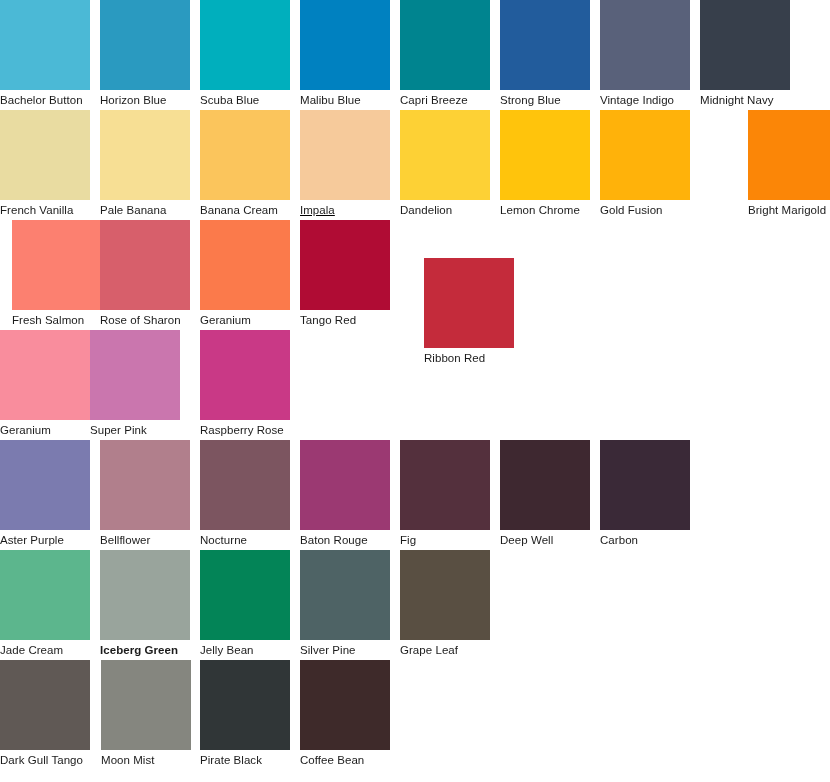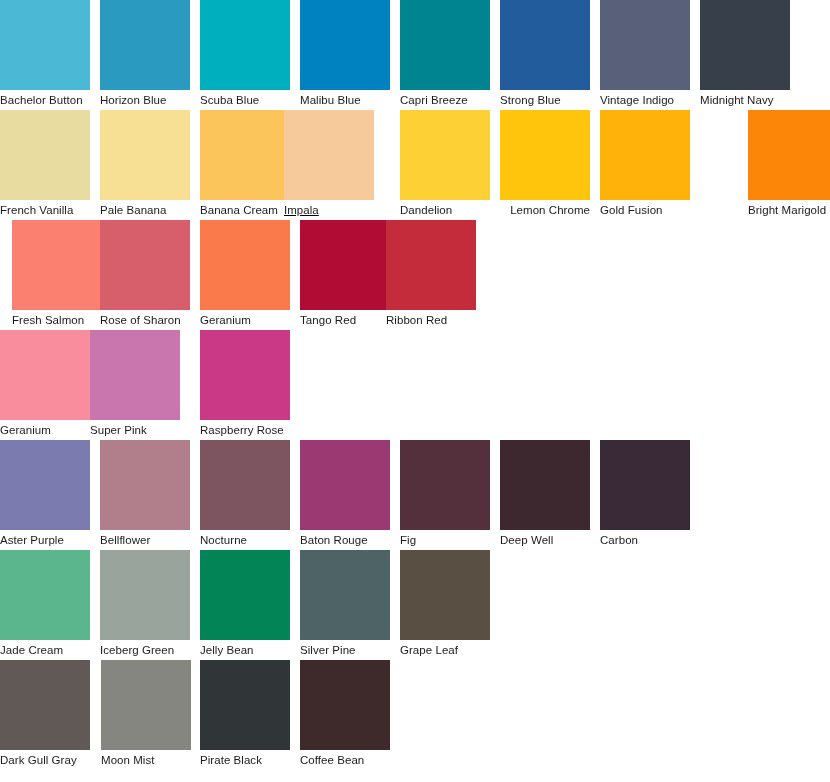--- a/index.html
+++ b/index.html
@@ -90,29 +90,29 @@
         <span class="swatch-label">French Vanilla</span>
       </div>
       <div class="swatch-cell" style="left: 100px;">
         <span class="swatch-chip" title="Pale Banana" style="width: 90px; height: 90px; background: rgb(247, 223, 148);"></span>
         <span class="swatch-label">Pale Banana</span>
       </div>
       <div class="swatch-cell" style="left: 200px;">
         <span class="swatch-chip" title="Banana Cream" style="width: 90px; height: 90px; background: rgb(251, 197, 92);"></span>
         <span class="swatch-label">Banana Cream</span>
       </div>
-      <div class="swatch-cell" style="left: 284px; text-decoration: underline;">
+      <div class="swatch-cell" style="left: 300px; text-decoration: underline;">
         <span class="swatch-chip" title="Impala" style="width: 90px; height: 90px; background: rgb(246, 202, 155);"></span>
         <span class="swatch-label">Impala</span>
       </div>
       <div class="swatch-cell" style="left: 400px;">
         <span class="swatch-chip" title="Dandelion" style="width: 90px; height: 90px; background: rgb(253, 209, 53);"></span>
         <span class="swatch-label">Dandelion</span>
       </div>
-      <div class="swatch-cell" style="left: 500px; text-align: right;">
+      <div class="swatch-cell" style="left: 500px;">
         <span class="swatch-chip" title="Lemon Chrome" style="width: 90px; height: 90px; background: rgb(255, 196, 12);"></span>
         <span class="swatch-label">Lemon Chrome</span>
       </div>
       <div class="swatch-cell" style="left: 600px;">
         <span class="swatch-chip" title="Gold Fusion" style="width: 90px; height: 90px; background: rgb(255, 178, 10);"></span>
         <span class="swatch-label">Gold Fusion</span>
       </div>
       <div class="swatch-cell" style="left: 700px; padding-left: 48px;">
         <span class="swatch-chip" title="Bright Marigold" style="width: 90px; height: 90px; background: rgb(251, 134, 7);"></span>
         <span class="swatch-label">Bright Marigold</span>
@@ -128,21 +128,21 @@
         <span class="swatch-label">Rose of Sharon</span>
       </div>
       <div class="swatch-cell" style="left: 200px;">
         <span class="swatch-chip" title="Cabaret" style="width: 90px; height: 90px; background: rgb(251, 122, 75);"></span>
         <span class="swatch-label">Geranium</span>
       </div>
       <div class="swatch-cell" style="left: 300px;">
         <span class="swatch-chip" title="Tango Red" style="width: 90px; height: 90px; background: rgb(176, 12, 52);"></span>
         <span class="swatch-label">Tango Red</span>
       </div>
-      <div class="swatch-cell" style="left: 386px;">
+      <div class="swatch-cell" style="left: 424px; margin-top: 38px;">
         <span class="swatch-chip" title="Ribbon Red" style="width: 90px; height: 90px; background: rgb(196, 43, 59);"></span>
         <span class="swatch-label">Ribbon Red</span>
       </div>
     </div>
     <div class="swatch-row">
       <div class="swatch-cell" style="left: 0px;">
         <span class="swatch-chip" title="Geranium" style="width: 90px; height: 90px; background: rgb(249, 141, 157);"></span>
         <span class="swatch-label">Geranium</span>
       </div>
       <div class="swatch-cell" style="left: 90px;">
@@ -182,41 +182,41 @@
       <div class="swatch-cell" style="left: 600px;">
         <span class="swatch-chip" title="Carbon" style="width: 90px; height: 90px; background: rgb(58, 41, 55);"></span>
         <span class="swatch-label">Carbon</span>
       </div>
     </div>
     <div class="swatch-row">
       <div class="swatch-cell" style="left: 0px;">
         <span class="swatch-chip" title="Jade Cream" style="width: 90px; height: 90px; background: rgb(92, 182, 141);"></span>
         <span class="swatch-label">Jade Cream</span>
       </div>
-      <div class="swatch-cell" style="left: 100px;">
+      <div class="swatch-cell" style="left: 100px; font-weight: bold;">
         <span class="swatch-chip" title="Iceberg Green" style="width: 90px; height: 90px; background: rgb(153, 164, 156);"></span>
         <span class="swatch-label">Iceberg Green</span>
       </div>
       <div class="swatch-cell" style="left: 200px;">
         <span class="swatch-chip" title="Jelly Bean" style="width: 90px; height: 90px; background: rgb(3, 132, 87);"></span>
         <span class="swatch-label">Jelly Bean</span>
       </div>
       <div class="swatch-cell" style="left: 300px;">
         <span class="swatch-chip" title="Silver Pine" style="width: 90px; height: 90px; background: rgb(78, 99, 101);"></span>
         <span class="swatch-label">Silver Pine</span>
       </div>
       <div class="swatch-cell" style="left: 400px;">
         <span class="swatch-chip" title="Grape Leaf" style="width: 90px; height: 90px; background: rgb(89, 79, 66);"></span>
         <span class="swatch-label">Grape Leaf</span>
       </div>
     </div>
     <div class="swatch-row">
       <div class="swatch-cell" style="left: 0px;">
         <span class="swatch-chip" title="Dark Gull Gray" style="width: 90px; height: 90px; background: rgb(96, 89, 85);"></span>
-        <span class="swatch-label">Dark Gull Gray</span>
+        <span class="swatch-label">Dark Gull Tango</span>
       </div>
       <div class="swatch-cell" style="left: 101px;">
         <span class="swatch-chip" title="Moon Mist" style="width: 90px; height: 90px; background: rgb(133, 134, 127);"></span>
         <span class="swatch-label">Moon Mist</span>
       </div>
       <div class="swatch-cell" style="left: 200px;">
         <span class="swatch-chip" title="Pirate Black" style="width: 90px; height: 90px; background: rgb(48, 54, 55);"></span>
         <span class="swatch-label">Pirate Black</span>
       </div>
       <div class="swatch-cell" style="left: 300px;">

